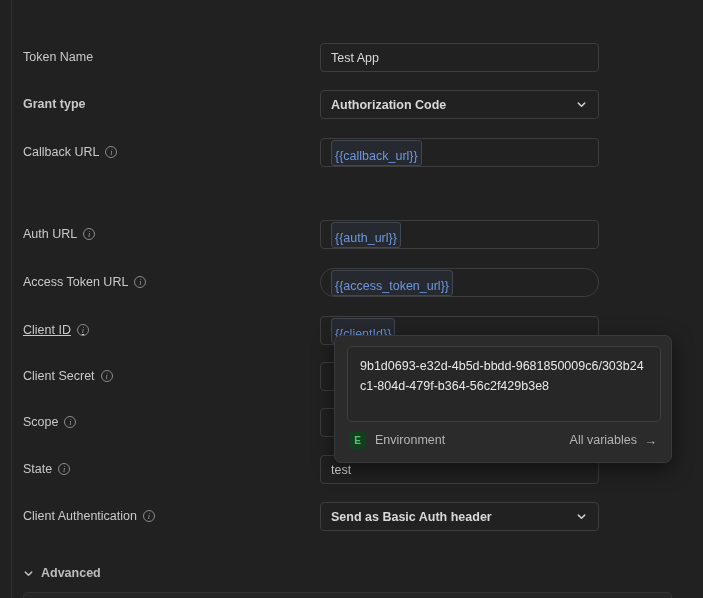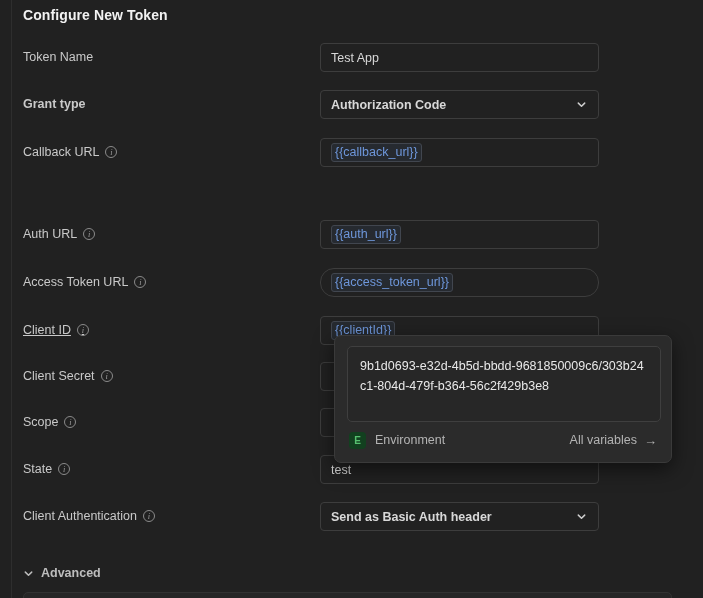--- a/index.html
+++ b/index.html
@@ -73,21 +73,21 @@
     color: #cfcfcf;
   }
   .chev svg { display: block; width: 11px; height: 11px; }
   .var-chip {
     display: inline-block;
     border: 1px solid #41464f;
     border-radius: 3px;
     background: #262a30;
     color: #6e97db;
     font-size: 12.5px;
-    padding: 1px 3px 2px 3px;
+    padding: 8px 3px 2px 3px;
     line-height: 14px;
   }
   .plain-val { font-size: 12.5px; color: #d8d8d8; }
   .checkrow {
     position: absolute;
     left: 320px; top: 184px;
     display: flex; align-items: center; gap: 10px;
   }
   .checkbox {
     width: 18px; height: 18px;
@@ -164,21 +164,20 @@
   }
   .arrow-icon { font-size: 13px; color: #b3b3b3; line-height: 1; }
 </style>
 </head>
 <body>
 
 <div id="root">
 
   <div class="left-rule"></div>
 
-  <div class="title">Configure New Token</div>
 
   <div id="fields-host">
       <div class="label" style="top: 50px;">
         <span>Token Name</span>
       </div>
       <div class="field" style="top: 43px;">
         <span class="plain-val">Test App</span>
       </div>
       <div class="label" style="top: 97px; font-weight: bold;">
         <span>Grant type</span>

